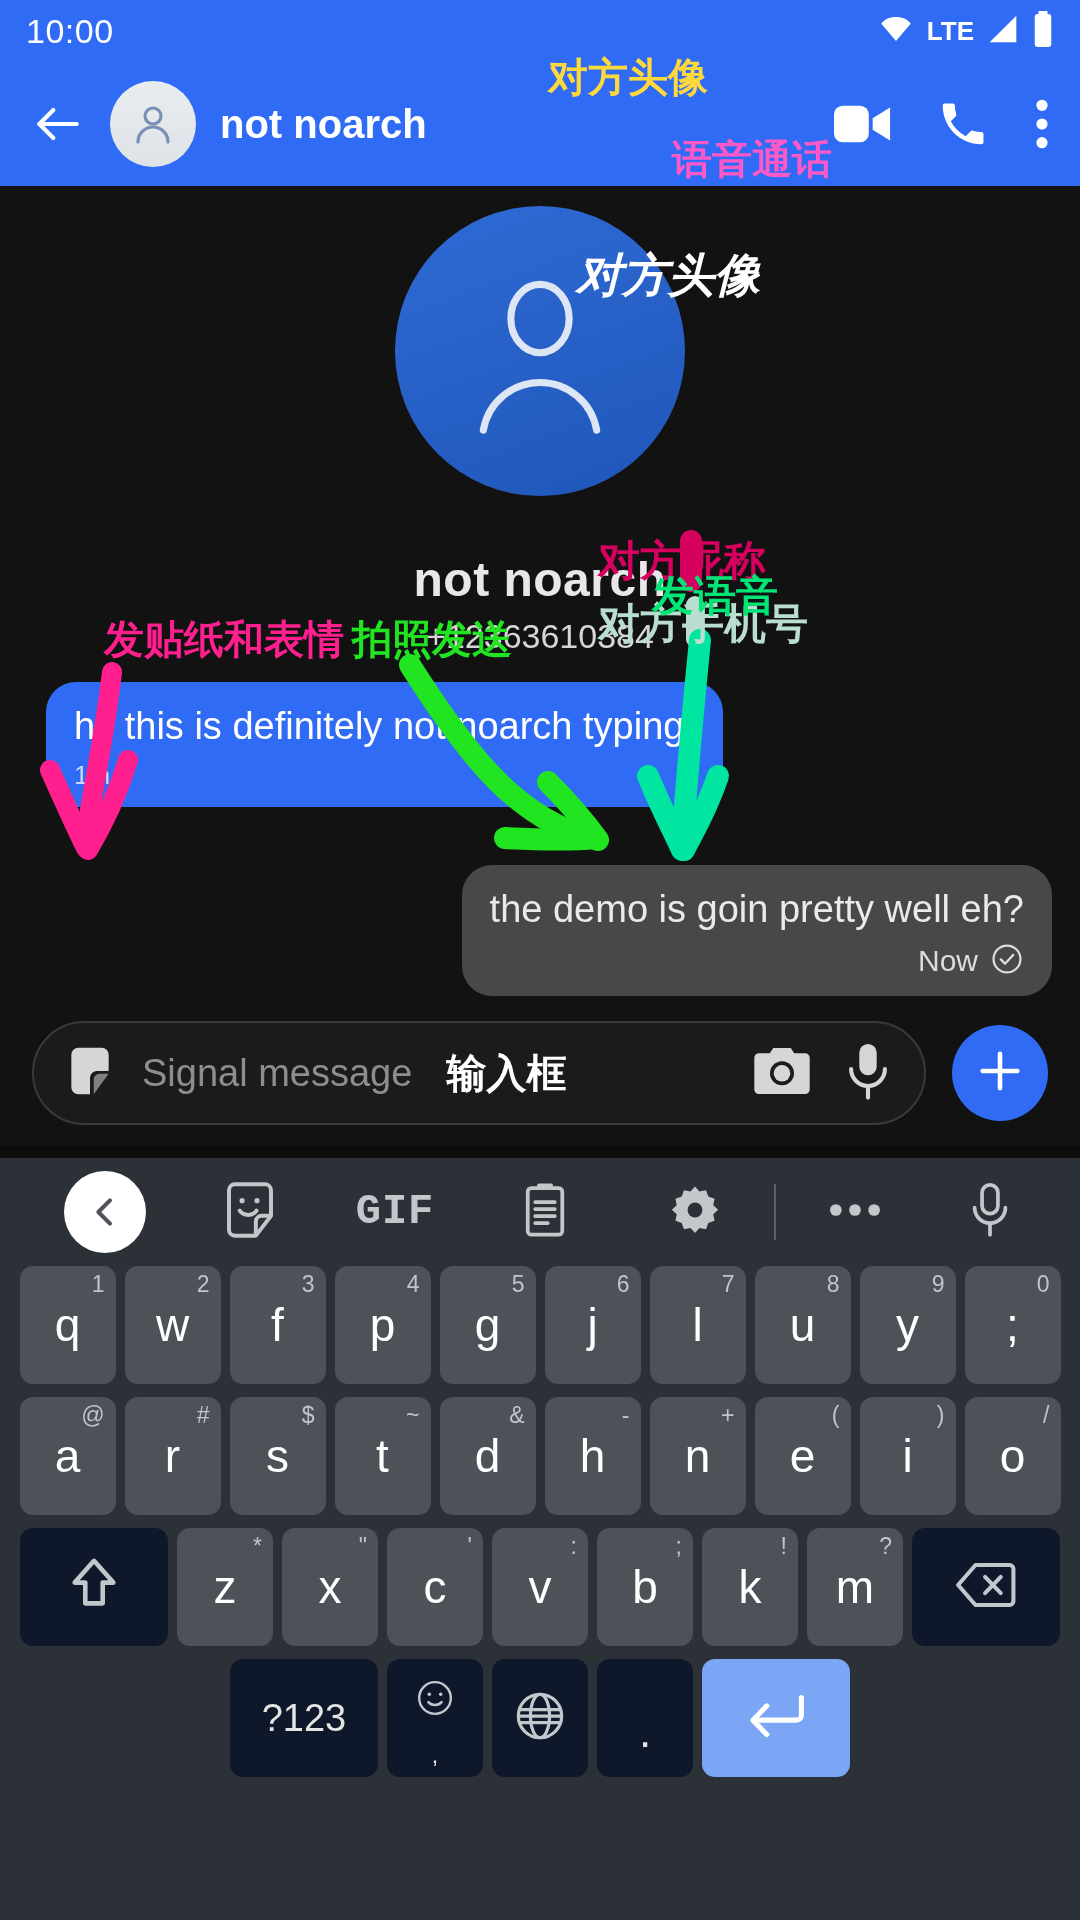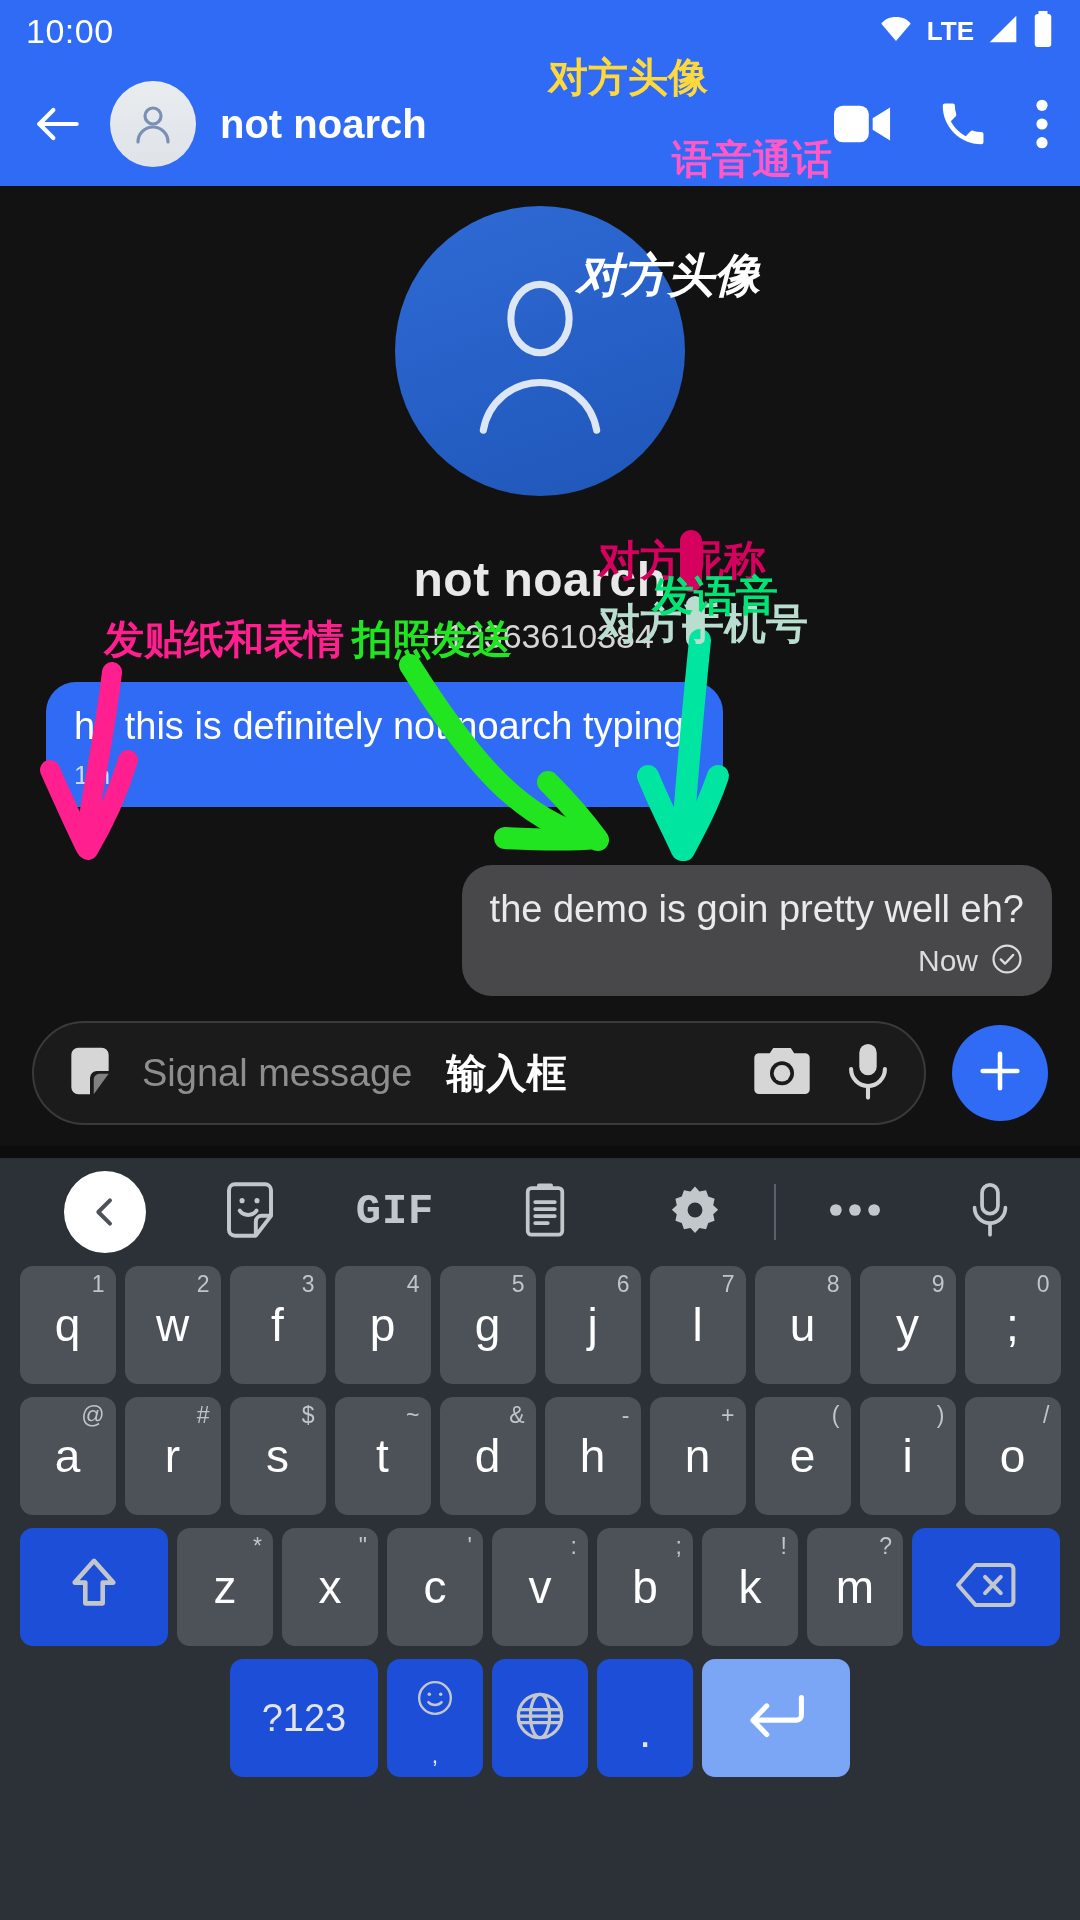--- a/index.html
+++ b/index.html
@@ -97,21 +97,21 @@
     width: 82px; height: 82px; border-radius: 50%; background: #fff;
     display: flex; align-items: center; justify-content: center;
   }
   .kb-sep { width: 2px; height: 56px; background: #5a6168; margin: 0 4px; }
   .kb-row { display: flex; justify-content: center; gap: 9px; padding: 0 8px; margin-bottom: 13px; }
   .key {
     background: #4c5258; border-radius: 13px; position: relative;
     height: 118px; width: 96px;
     display: flex; align-items: center; justify-content: center;
   }
-  .key.dark { background: #1d4ed8; }
+  .key.dark { background: #0f172a; }
   .key-main { color: #fff; font-size: 46px; line-height: 1; }
   .key-sup {
     position: absolute; top: 7px; right: 11px;
     color: #bfc5ca; font-size: 23px; line-height: 1;
   }
   .key-sub { position: absolute; bottom: 8px; color: #e6e6e6; font-size: 23px; }
   .key.wide-shift { width: 148px; }
   .key.wide-back  { width: 148px; }
   .key.k123 { width: 148px; }
   .key.kspace { width: 342px; background: #585f66; }

